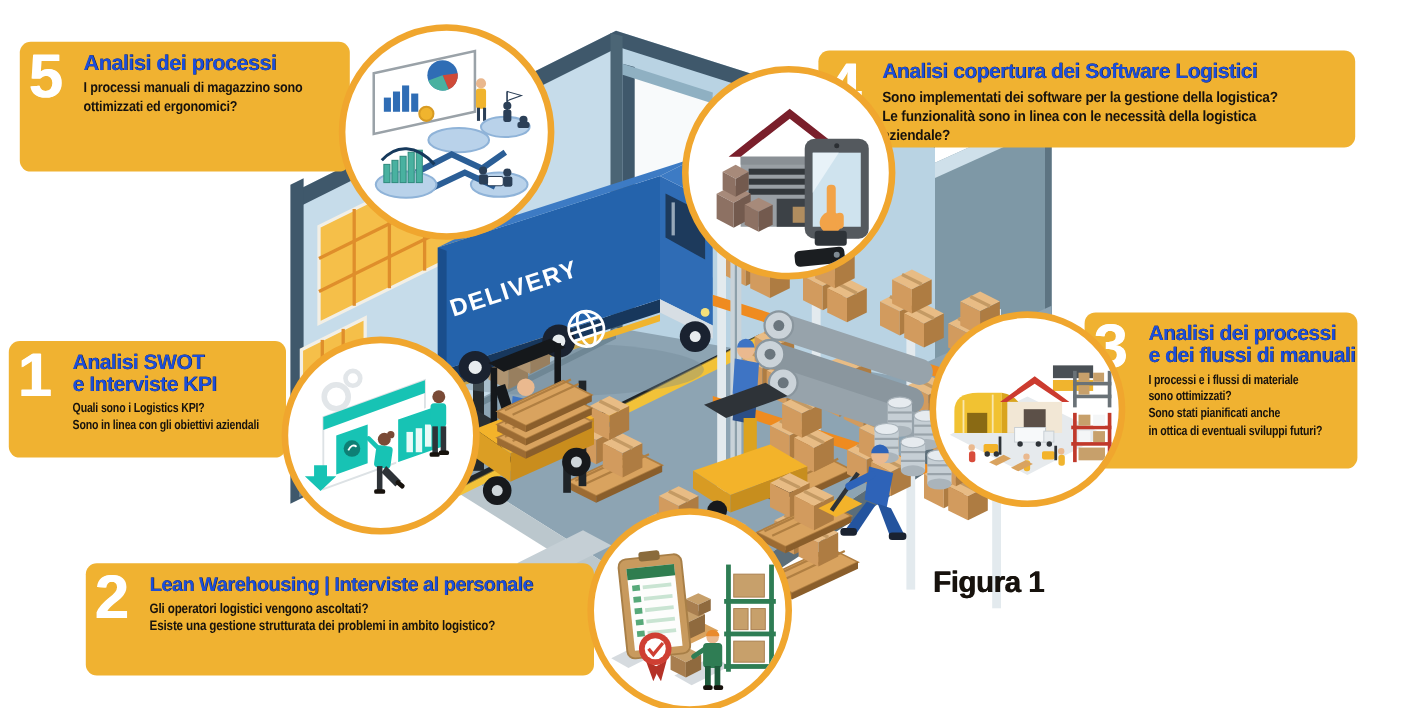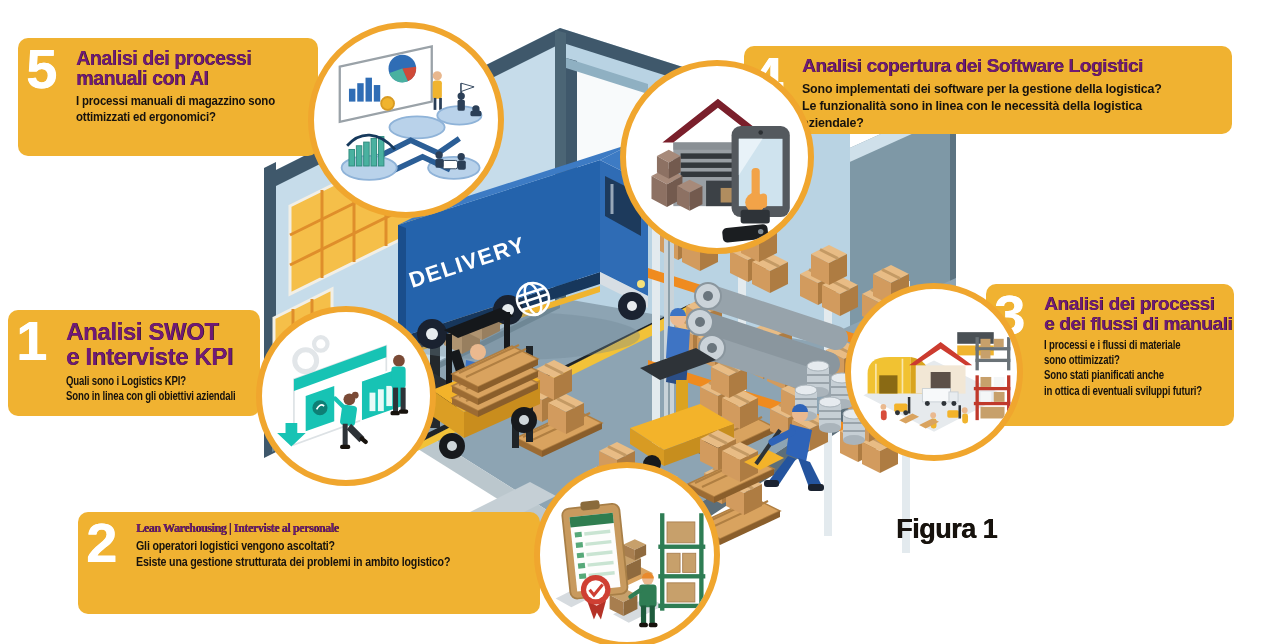--- a/index.html
+++ b/index.html
@@ -5,36 +5,36 @@
   html,body{margin:0;padding:0;background:#fff;}
   #stage{position:relative;width:1280px;height:644px;background:#fff;overflow:hidden;
          font-family:"Liberation Sans",sans-serif;color:#17120d;}
   #scene{position:absolute;left:0;top:0;z-index:1;}
   .callout{position:absolute;background:#F0B231;border-radius:10px;z-index:4;
            display:grid;grid-template-columns:50px 1fr;align-items:start;
            padding:6px 10px 6px 8px;box-sizing:border-box;}
   .num{color:#fff;font-weight:700;font-size:56px;line-height:.88;
        text-shadow:.6px 0 #fff;letter-spacing:-2px;}
   .txt{padding-top:4px;min-width:0;}
-  .title{font-weight:700;color:#701a75;letter-spacing:-0.4px;line-height:1.04;
+  .title{font-weight:700;color:#1d4ed8;letter-spacing:-0.4px;line-height:1.04;
          text-shadow:.4px 0 #17120d;white-space:nowrap;}
   .title span{display:block;}
   .body{font-weight:700;margin-top:4px;line-height:1.28;letter-spacing:-0.2px;
         transform-origin:0 0;}
   .body span{display:block;white-space:nowrap;}
   #callout-5 .title{font-size:19.5px;} #callout-5 .body{font-size:13px;transform:scaleX(.88);}
   #callout-4 .title{font-size:19px;}   #callout-4 .body{font-size:13.5px;transform:scaleX(.92);}
-  #callout-1 .title{font-size:24px;} #callout-1 .body{font-size:12px;transform:scaleX(.80);}
+  #callout-1 .title{font-size:19px;} #callout-1 .body{font-size:12px;transform:scaleX(.80);}
   #callout-3 .title{font-size:19px;}   #callout-3 .body{font-size:12px;transform:scaleX(.80);}
-  #callout-2 .title{font-size:12px;font-family:Liberation Serif, serif;} #callout-2 .body{font-size:12.5px;transform:scaleX(.85);}
+  #callout-2 .title{font-size:18px;} #callout-2 .body{font-size:12.5px;transform:scaleX(.85);}
   .vig{position:absolute;border-radius:50%;background:#fff;border:6px solid #F0A62E;
        overflow:hidden;box-sizing:border-box;z-index:5;}
   .vig svg{display:block;width:100%;height:100%;}
   #figura{position:absolute;left:848px;top:514px;z-index:4;font-size:27px;font-weight:700;
-          letter-spacing:-0.5px;text-shadow:.6px 0 #17120d;margin-left:48px;}
+          letter-spacing:-0.5px;text-shadow:.6px 0 #17120d;}
 </style>
 </head>
 <body>
 
 <div id="stage">
 
 <svg id="scene" width="1280" height="644" viewBox="0 0 1280 644">
   <defs>
     <g id="bx">
       <polygon points="0,9 18,0 36,9 18,18" fill="#E8BC85"></polygon>
@@ -506,21 +506,20 @@
     <rect x="114" y="178" width="10" height="5" rx="2" fill="#17120D"></rect>
     <rect x="125" y="178" width="10" height="5" rx="2" fill="#17120D"></rect>
   </svg>
 </div>
 
 <div id="callout-5" class="callout" style="left:18px;top:38px;width:300px;height:118px;">
   <div class="num">5</div>
   <div class="txt">
     <div class="title">
       <span>Analisi dei processi</span>
-      <span>manuali con AI</span>
     </div>
     <div class="body">
       <span>I processi manuali di magazzino sono</span>
       <span>ottimizzati ed ergonomici?</span>
     </div>
   </div>
 </div>
 
 <div id="callout-4" class="callout" style="left:744px;top:46px;width:488px;height:88px;">
   <div class="num">4</div>

